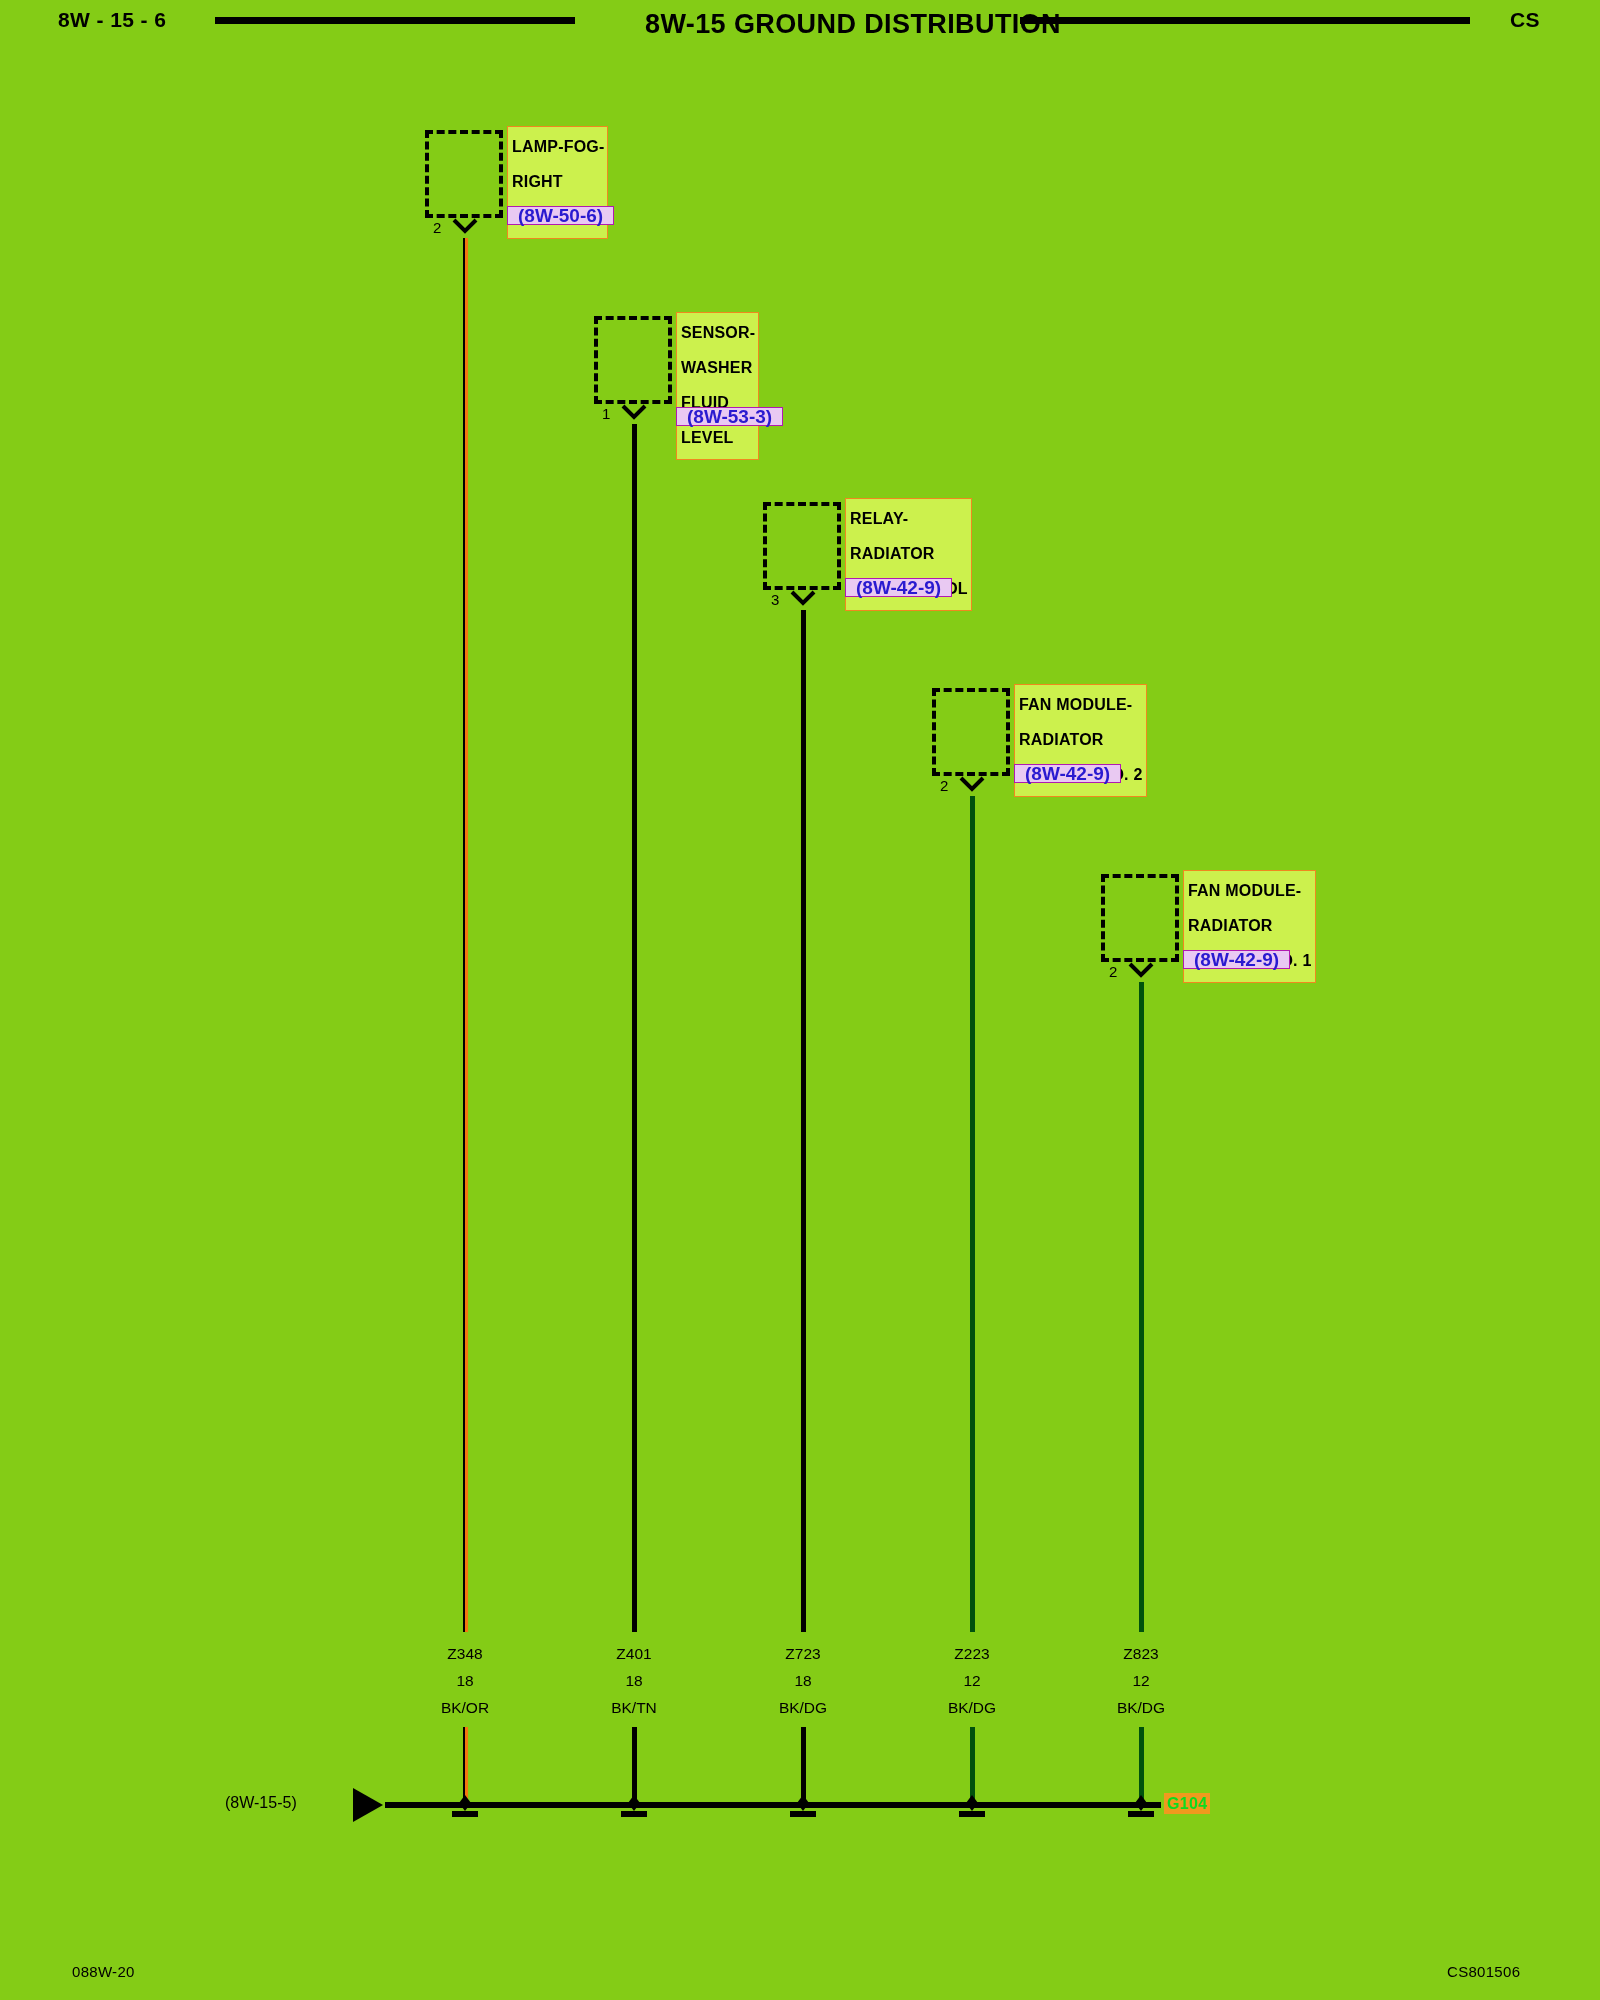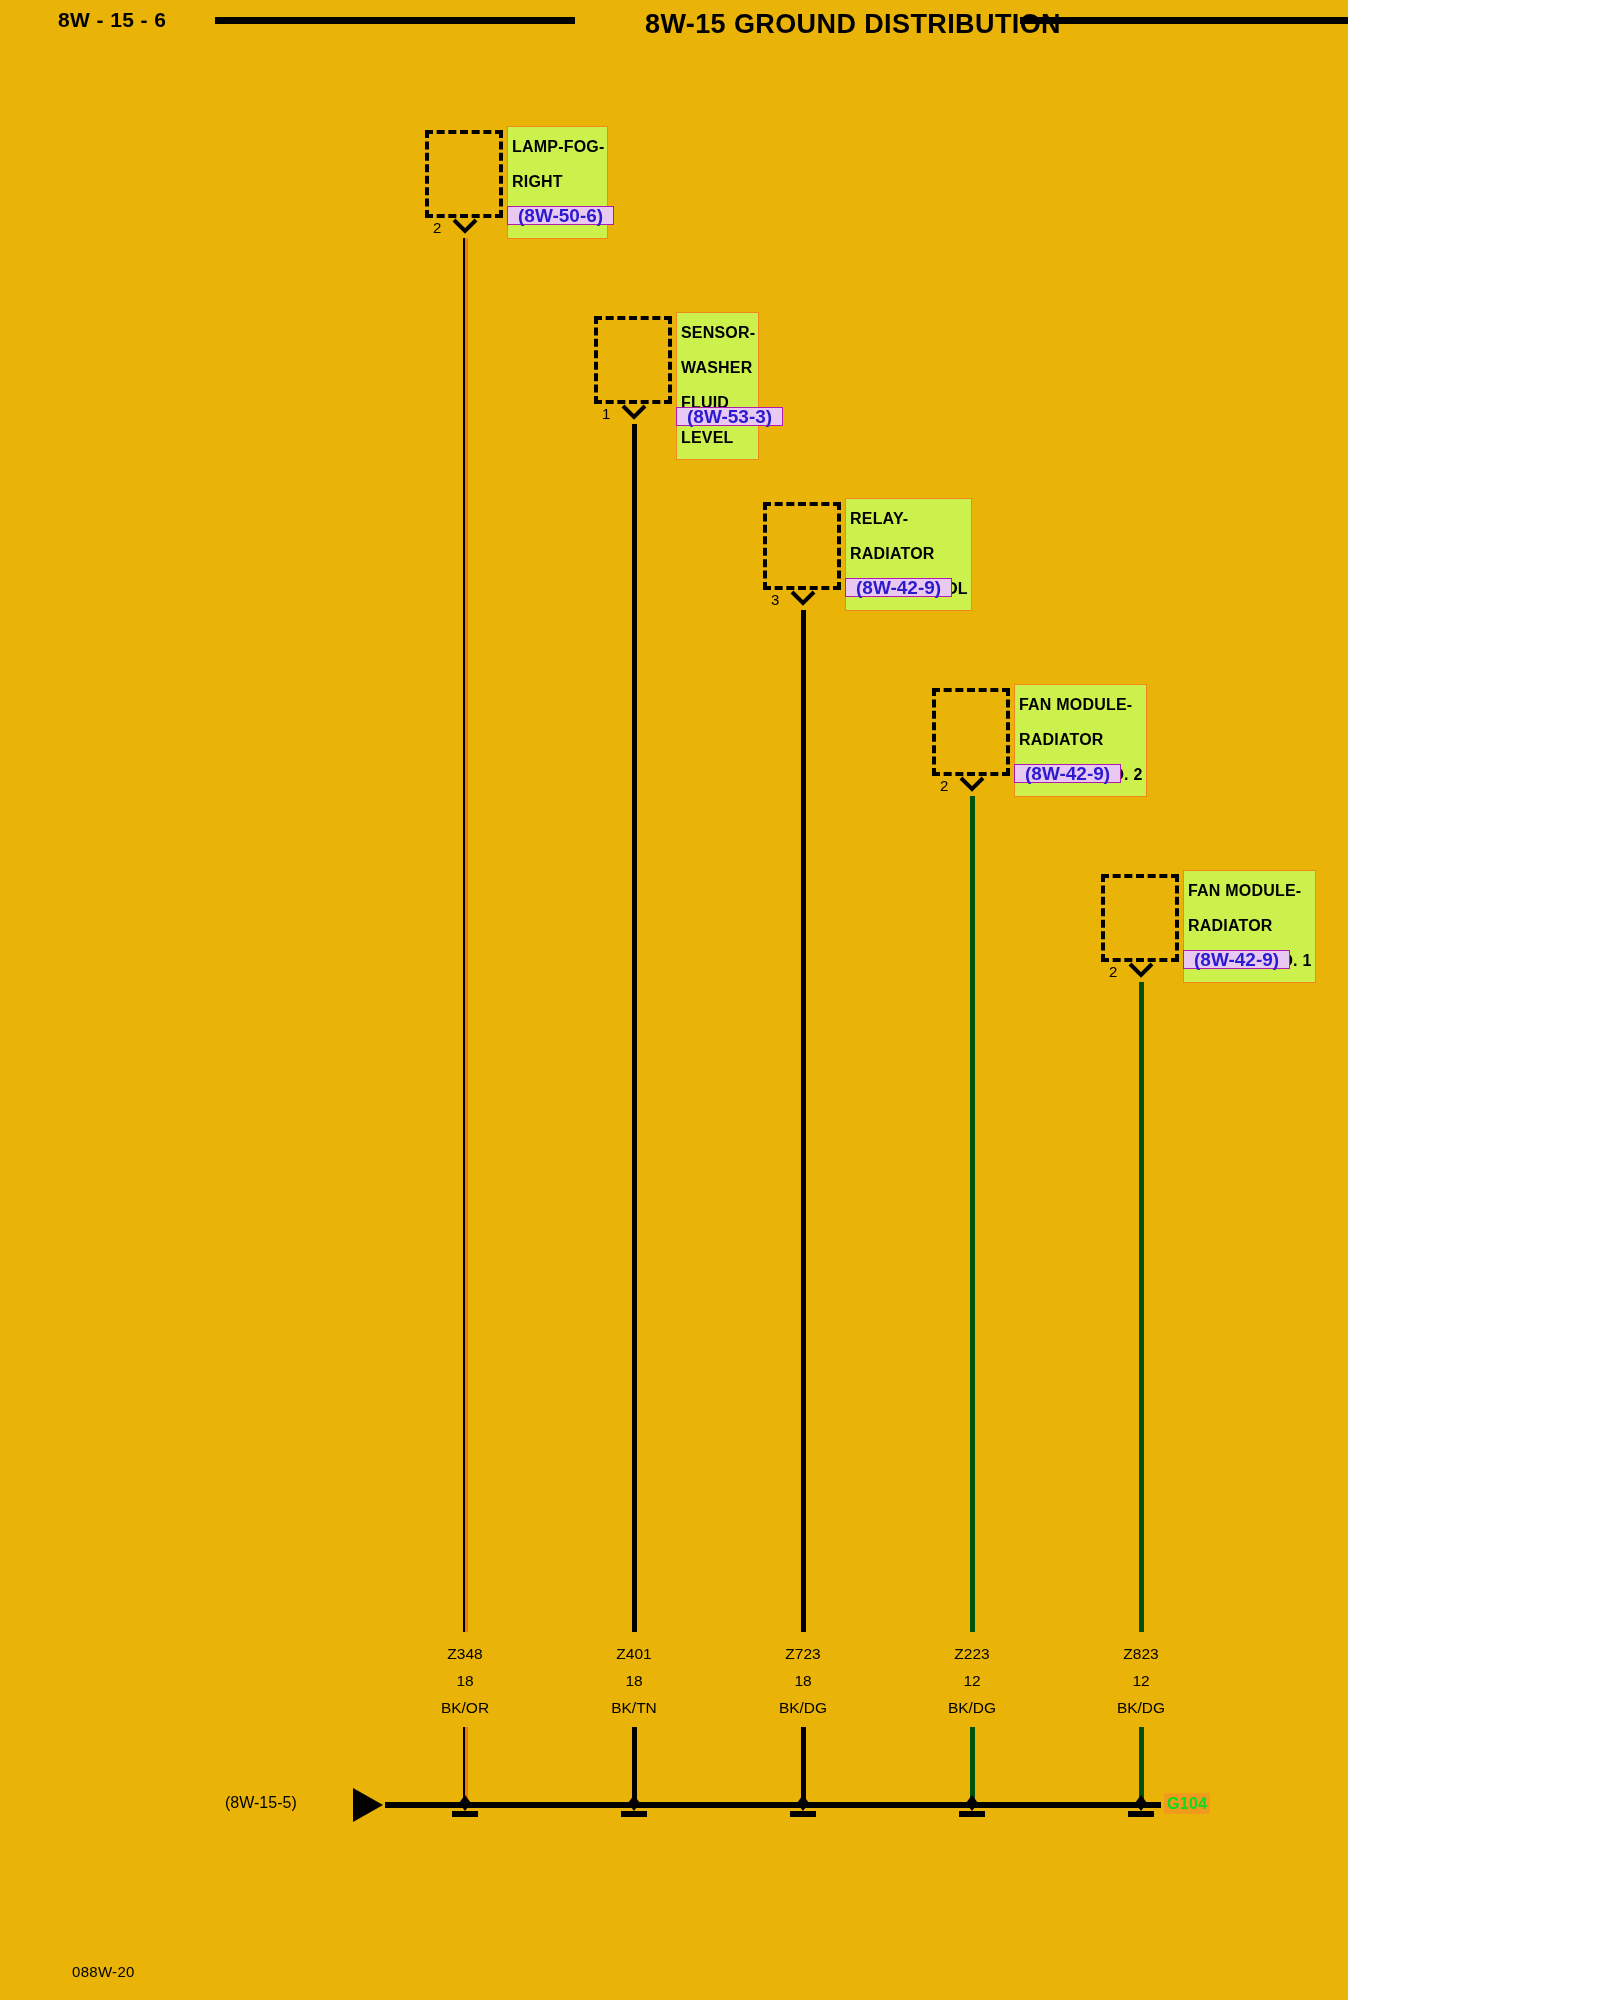--- a/index.html
+++ b/index.html
@@ -8,23 +8,23 @@
     padding: 0;
     background: #ffffff;
   }
   body {
     font-family: "Liberation Sans", sans-serif;
     -webkit-font-smoothing: none;
   }
 
   #page {
     position: relative;
-    width: 1348px;
+    width: 1600px;
     height: 2000px;
-    background: #eab308;
+    background: #84cc16;
     overflow: hidden;
   }
 
   
   #header {
     position: absolute;
     left: 0; top: 0;
     width: 1600px; height: 56px;
   }
   .hdr-text {

